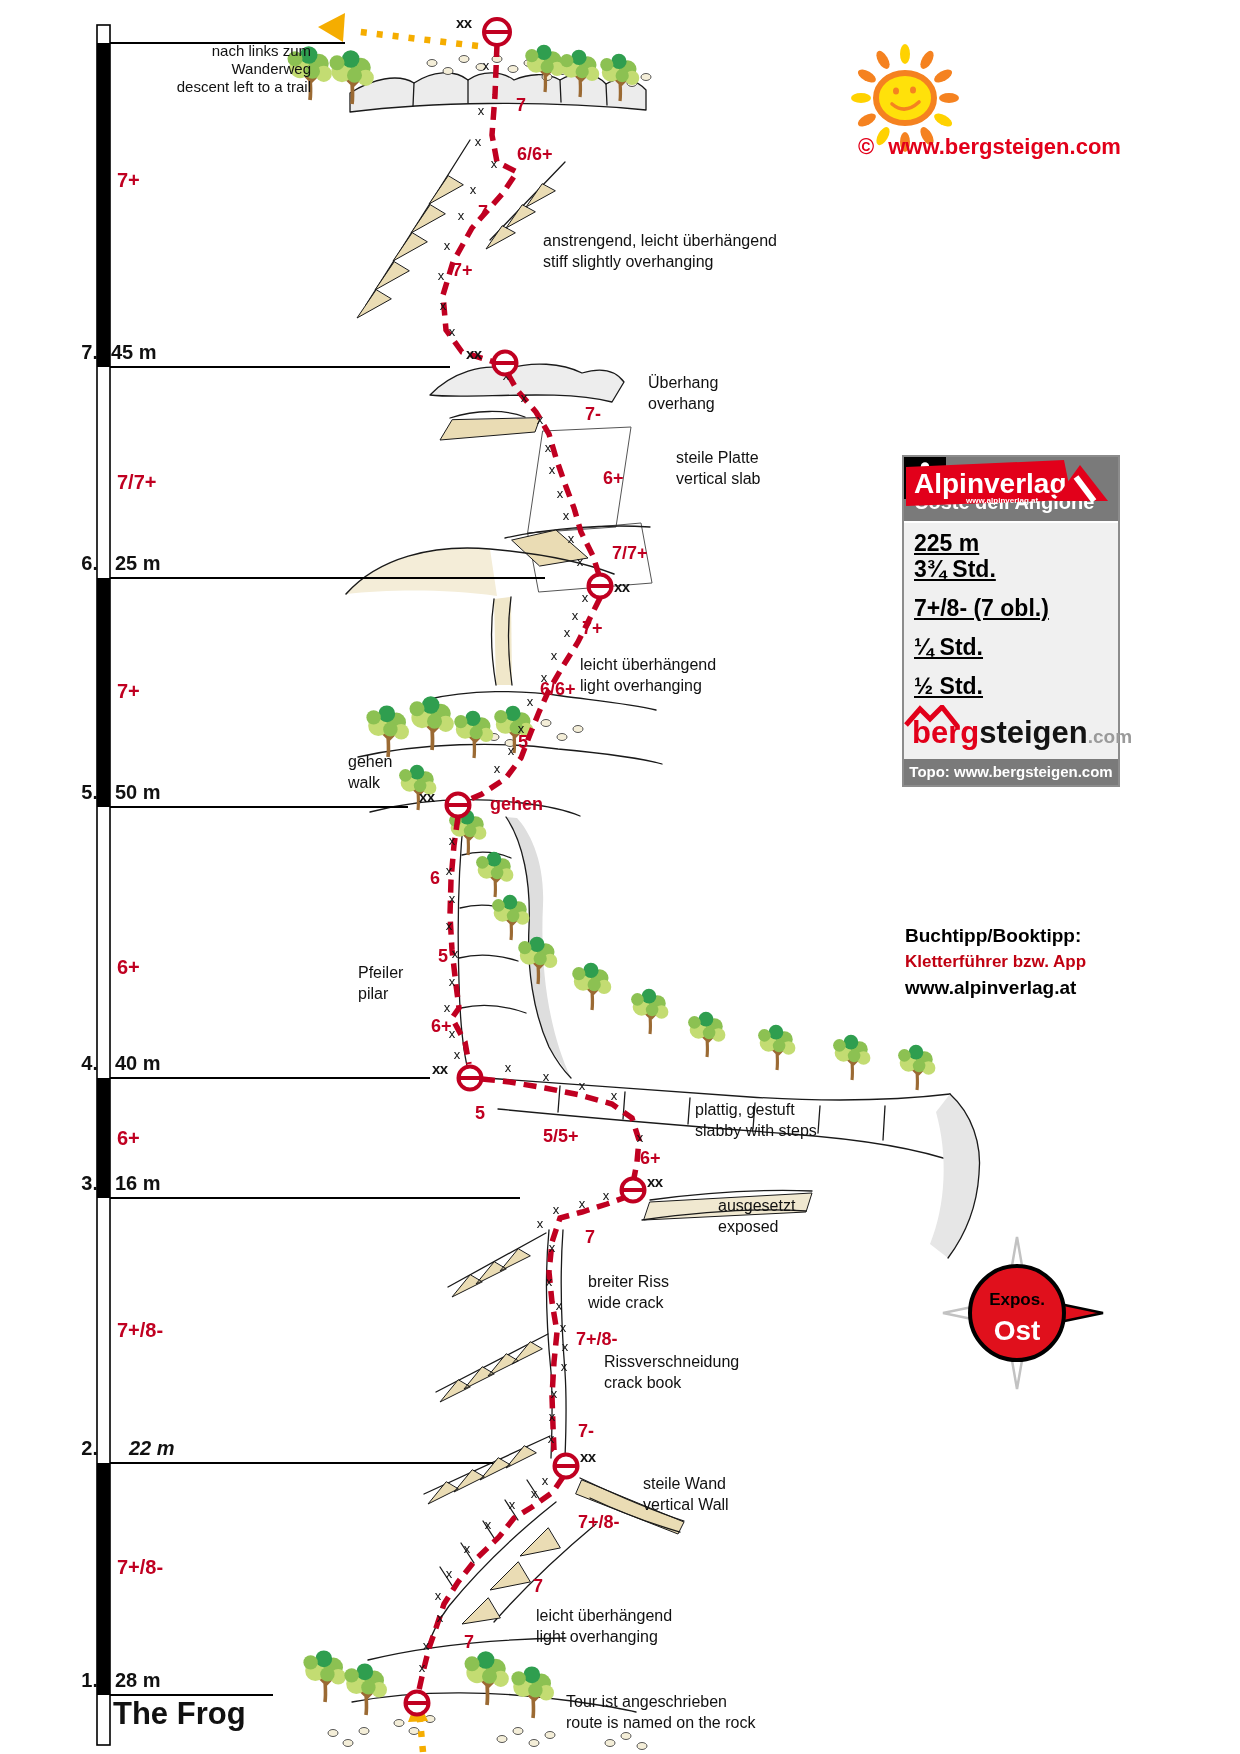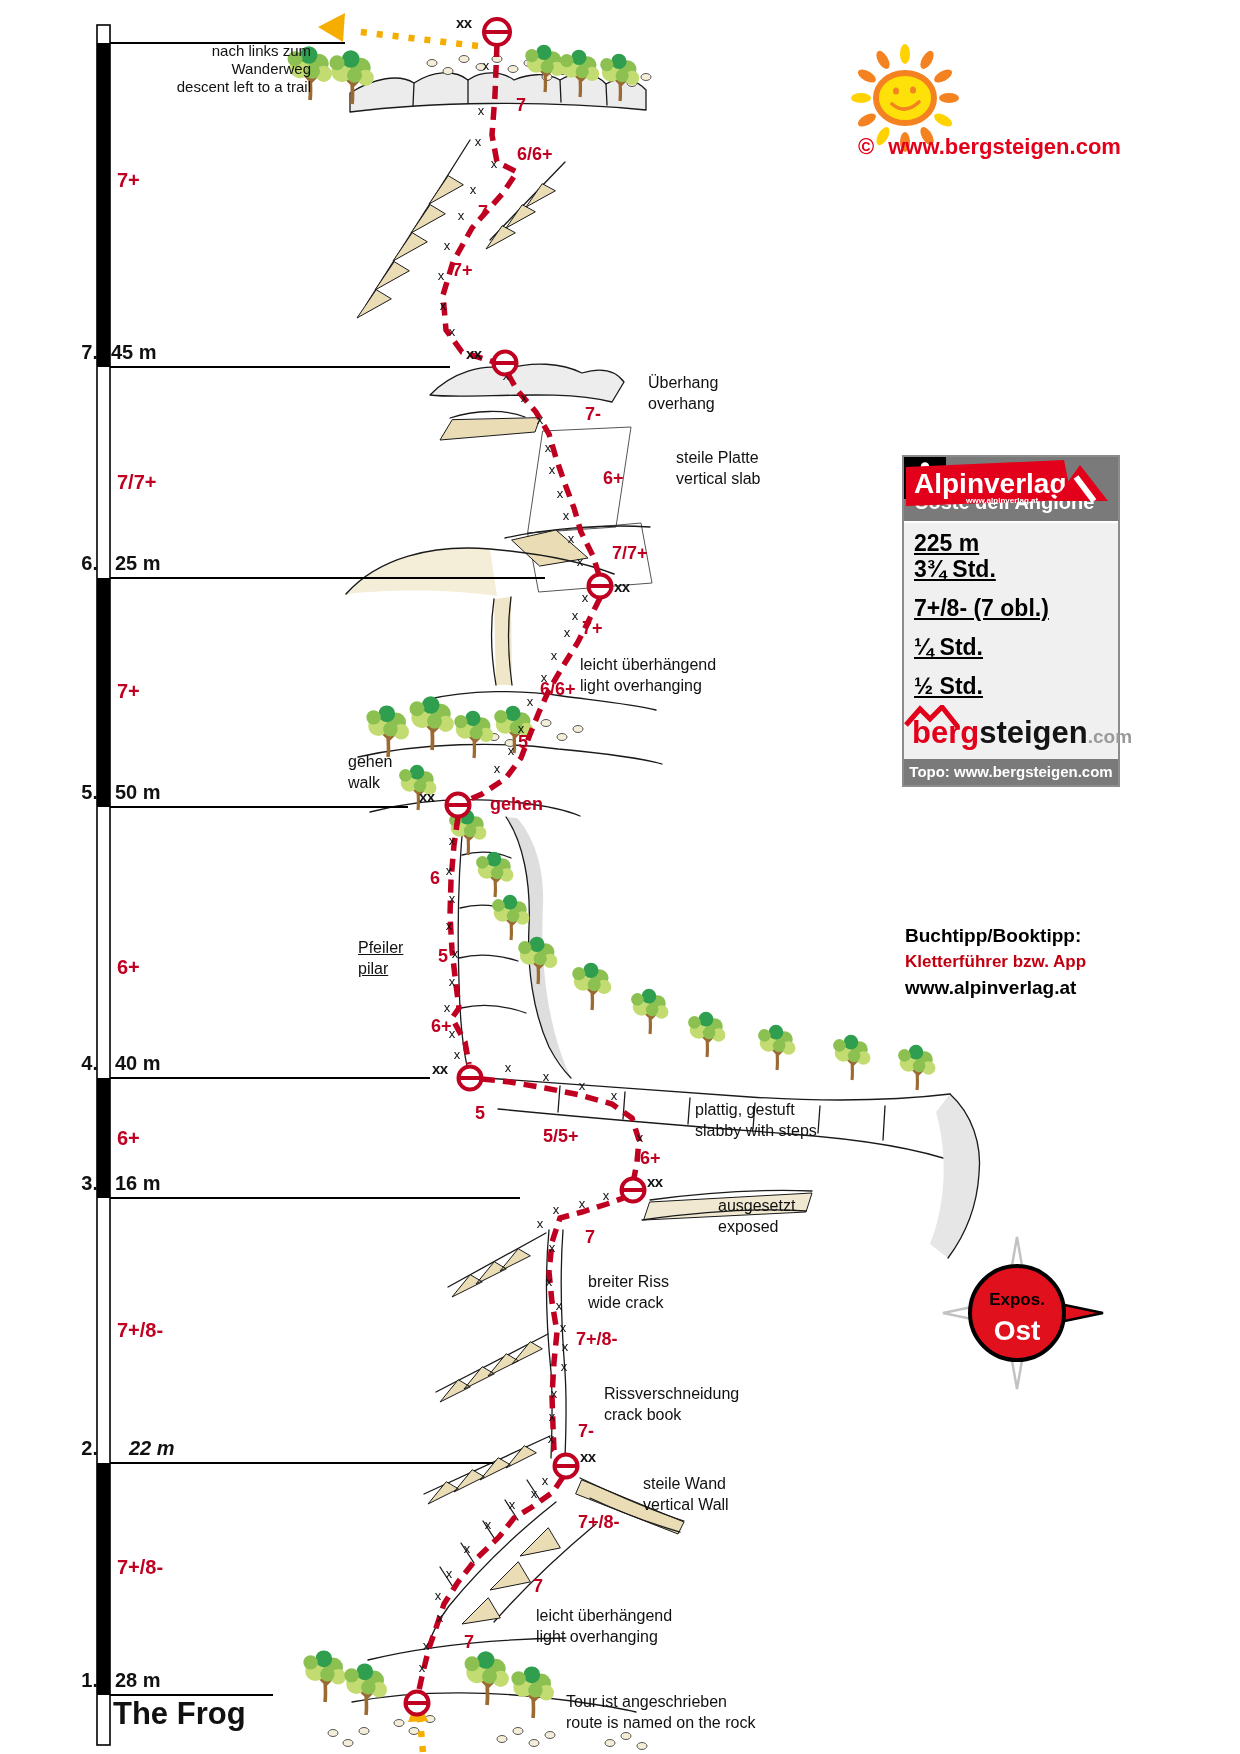--- a/index.html
+++ b/index.html
@@ -395,53 +395,57 @@
       <div class="lbl rgrade" style="left: 431px; top: 1016px;">6+</div>
       <div class="lbl rgrade" style="left: 475px; top: 1103px;">5</div>
       <div class="lbl rgrade" style="left: 543px; top: 1126px;">5/5+</div>
       <div class="lbl rgrade" style="left: 640px; top: 1148px;">6+</div>
       <div class="lbl rgrade" style="left: 585px; top: 1227px;">7</div>
       <div class="lbl rgrade" style="left: 576px; top: 1329px;">7+/8-</div>
       <div class="lbl rgrade" style="left: 578px; top: 1421px;">7-</div>
       <div class="lbl rgrade" style="left: 578px; top: 1512px;">7+/8-</div>
       <div class="lbl rgrade" style="left: 533px; top: 1576px;">7</div>
       <div class="lbl rgrade" style="left: 464px; top: 1632px;">7</div>
+      <div class="note" style="left: 543px; top: 230px;">
+        <div>anstrengend, leicht überhängend</div>
+        <div>stiff slightly overhanging</div>
+      </div>
       <div class="note" style="left: 648px; top: 372px;">
         <div>Überhang</div>
         <div>overhang</div>
       </div>
       <div class="note" style="left: 676px; top: 447px;">
         <div>steile Platte</div>
         <div>vertical slab</div>
       </div>
       <div class="note" style="left: 580px; top: 654px;">
         <div>leicht überhängend</div>
         <div>light overhanging</div>
       </div>
       <div class="note" style="left: 348px; top: 751px;">
         <div>gehen</div>
         <div>walk</div>
       </div>
-      <div class="note" style="left: 358px; top: 937px; text-decoration: underline;">
+      <div class="note" style="left: 358px; top: 962px;">
         <div>Pfeiler</div>
         <div>pilar</div>
       </div>
       <div class="note" style="left: 695px; top: 1099px;">
         <div>plattig, gestuft</div>
         <div>slabby with steps</div>
       </div>
       <div class="note" style="left: 718px; top: 1195px;">
         <div>ausgesetzt</div>
         <div>exposed</div>
       </div>
       <div class="note" style="left: 588px; top: 1271px;">
         <div>breiter Riss</div>
         <div>wide crack</div>
       </div>
-      <div class="note" style="left: 604px; top: 1351px; margin-top: 32px;">
+      <div class="note" style="left: 604px; top: 1351px;">
         <div>Rissverschneidung</div>
         <div>crack book</div>
       </div>
       <div class="note" style="left: 643px; top: 1473px;">
         <div>steile Wand</div>
         <div>vertical Wall</div>
       </div>
       <div class="note" style="left: 536px; top: 1605px;">
         <div>leicht überhängend</div>
         <div>light overhanging</div>

